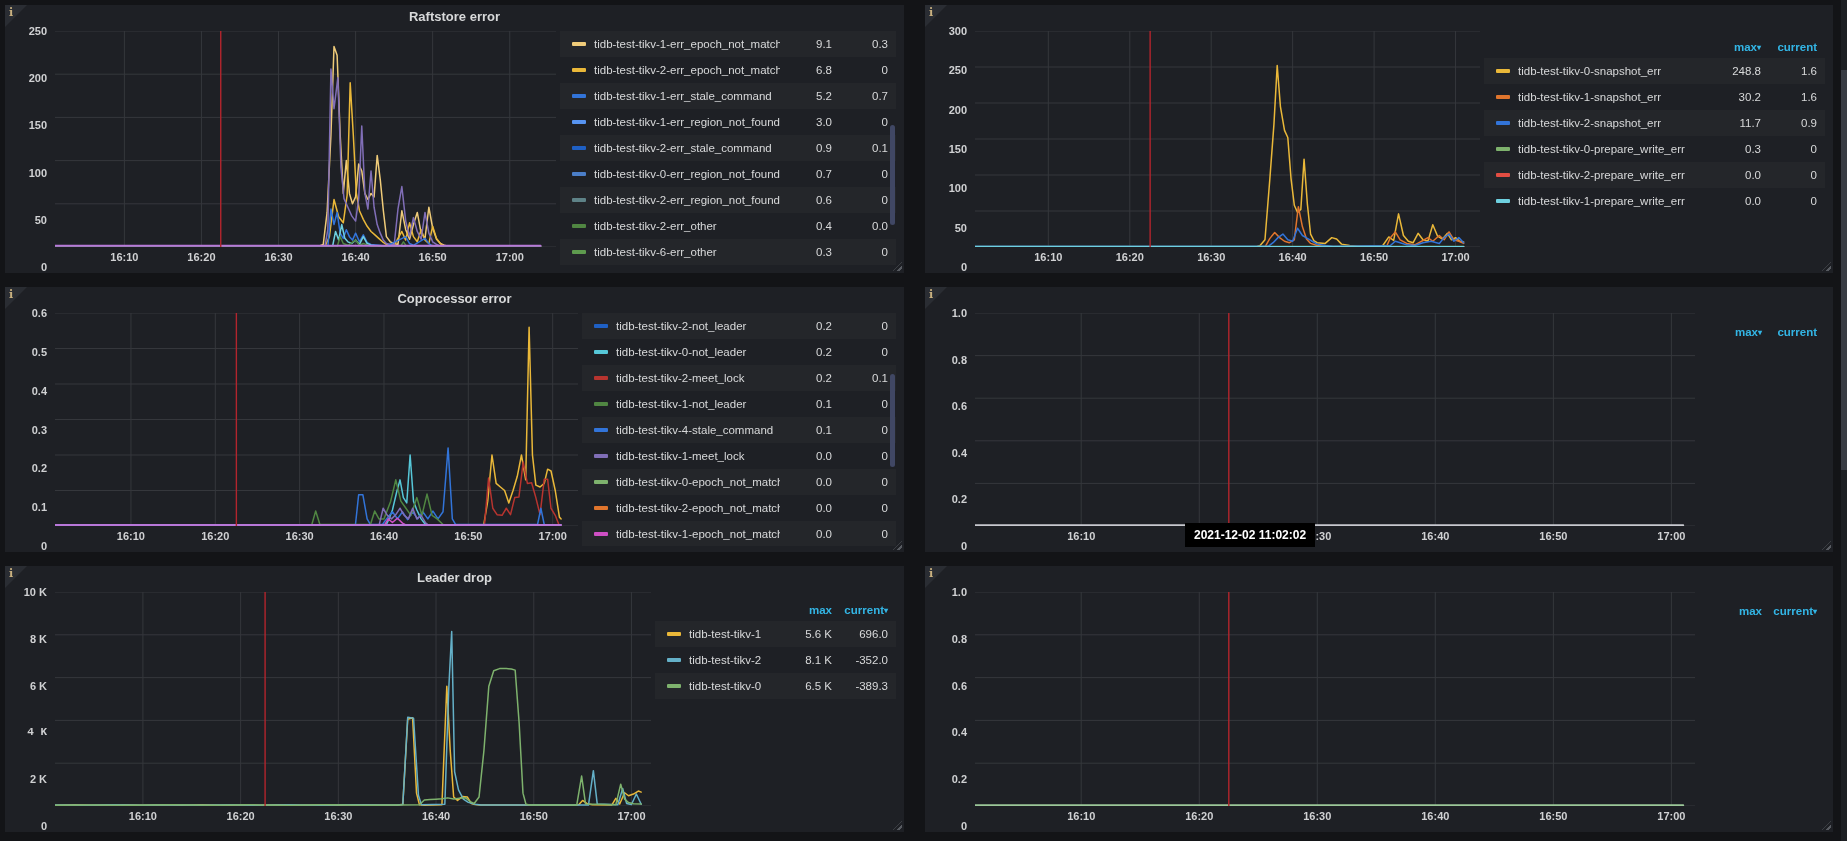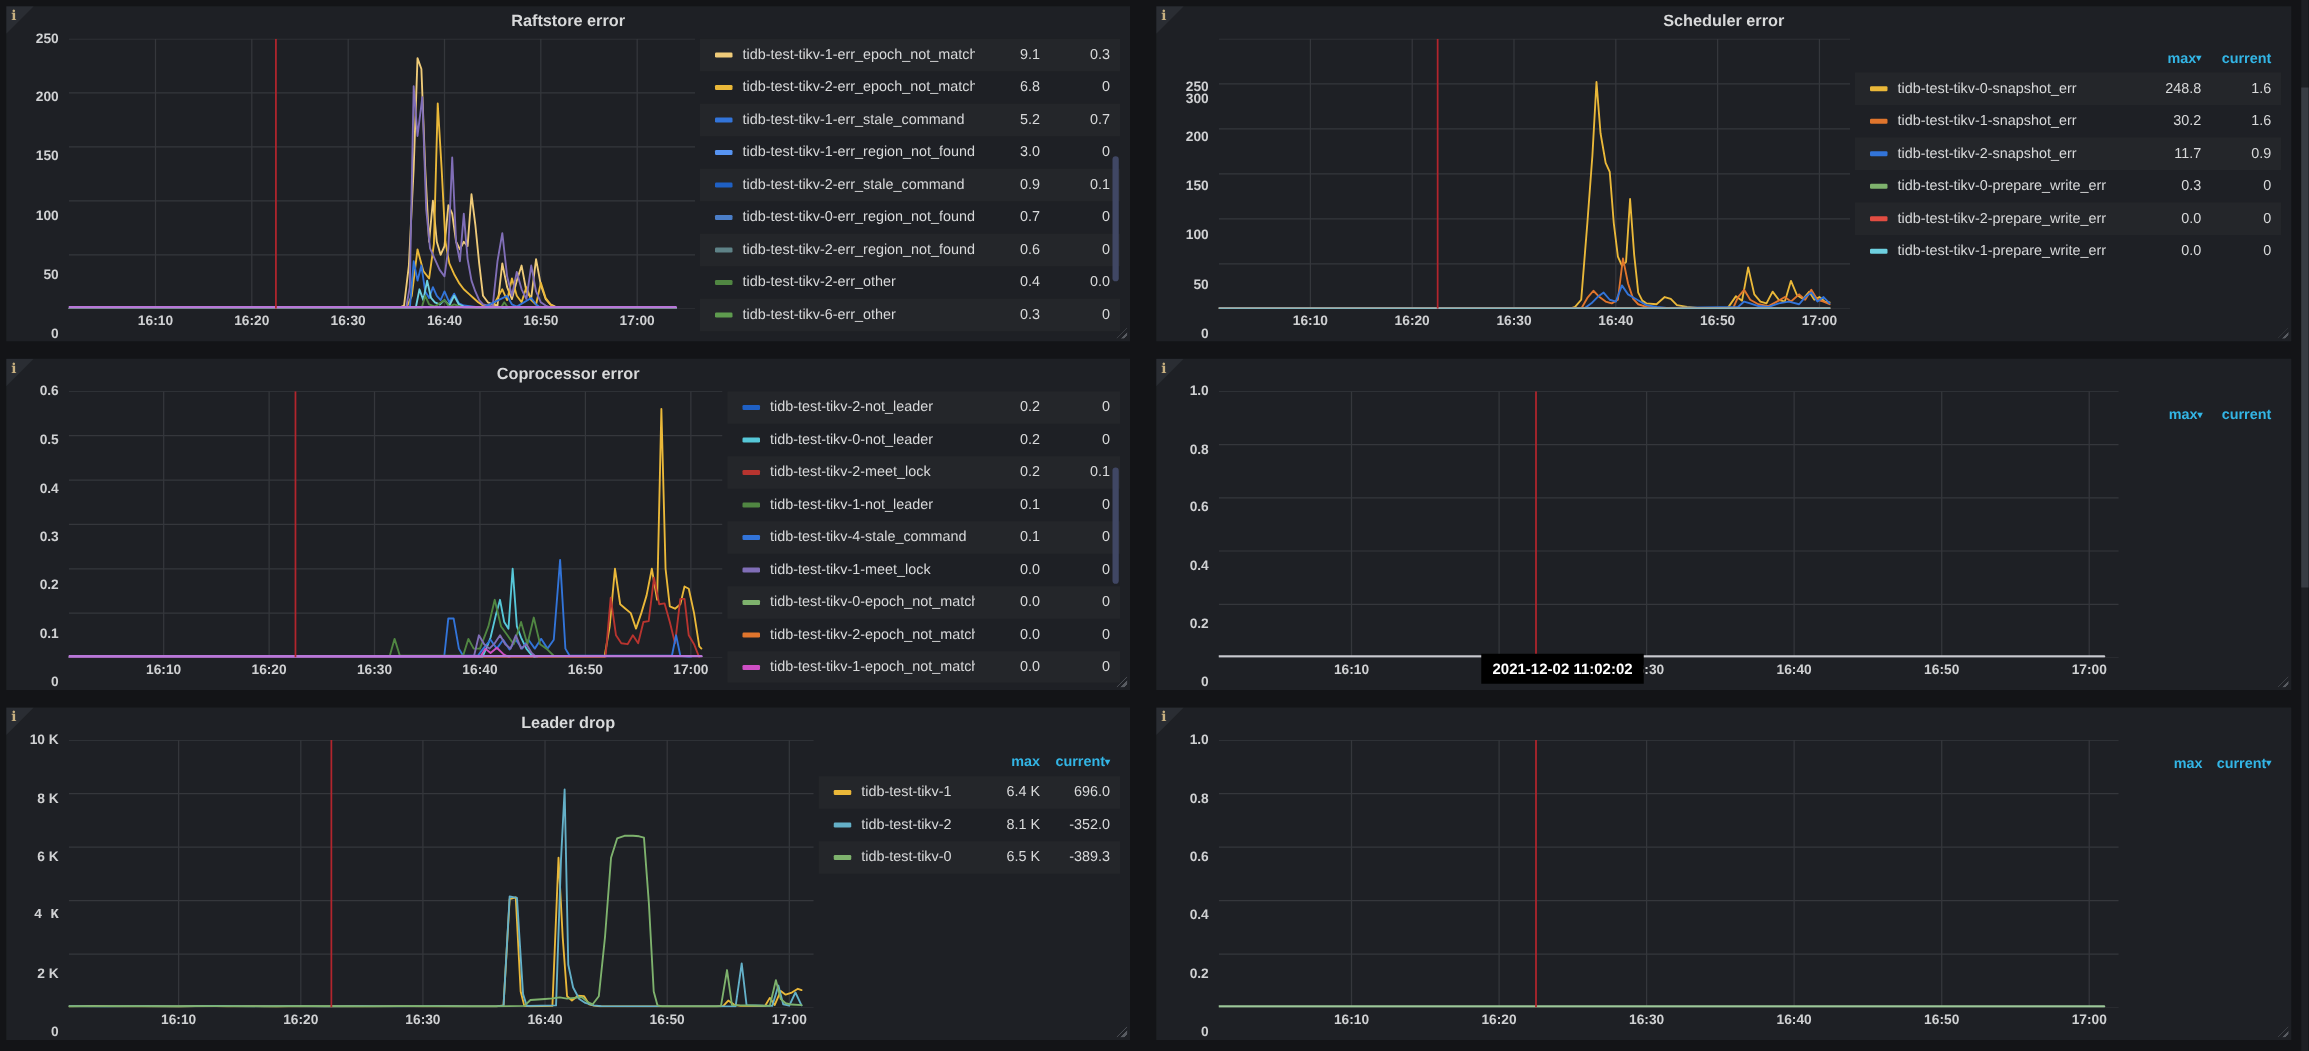--- a/index.html
+++ b/index.html
@@ -156,24 +156,23 @@
           </div>
           <div class="lscroll" style="top: 40%; height: 42%;"></div>
         </div>
       </div>
       <div class="grip"></div>
     </section>
     <section class="panel">
       <div class="corner">
         <span>i</span>
       </div>
-      <div class="panel-title"><span>Scheduler error</span></div>
       <div class="panel-body">
         <div class="yaxis">
-          <span style="top: 0%; margin-top: 48px;">300</span>
+          <span style="top: 0%;">300</span>
           <span style="top: 16.6667%;">250</span>
           <span style="top: 33.3333%;">200</span>
           <span style="top: 50%;">150</span>
           <span style="top: 66.6667%;">100</span>
           <span style="top: 83.3333%;">50</span>
           <span style="top: 100%;">0</span>
         </div>
         <div class="plotwrap">
           <svg class="plot" viewBox="0 0 1000 300" preserveAspectRatio="none">
             <line x1="0" x2="1000" y1="0.0" y2="0.0" stroke="#35373c" stroke-width="1" vector-effect="non-scaling-stroke"></line>
@@ -454,21 +453,21 @@
         </div>
         <div class="legend" style="width: 245px; padding-top: 7px;">
           <div class="lhead">
             <span class="fill"></span>
             <span class="hmax"><span>max</span></span>
             <span class="hcur"><span>current</span><span class="sort-caret">▾</span></span>
           </div>
           <div class="lrow odd">
             <span class="sw" style="background: rgb(234, 184, 57);"></span>
             <span class="lname">tidb-test-tikv-1</span>
-            <span class="lmax">6.4 K</span>
+            <span class="lmax">5.6 K</span>
             <span class="lcur">696.0</span>
           </div>
           <div class="lrow">
             <span class="sw" style="background: rgb(100, 176, 200);"></span>
             <span class="lname">tidb-test-tikv-2</span>
             <span class="lmax">8.1 K</span>
             <span class="lcur">-352.0</span>
           </div>
           <div class="lrow odd">
             <span class="sw" style="background: rgb(126, 178, 109);"></span>

